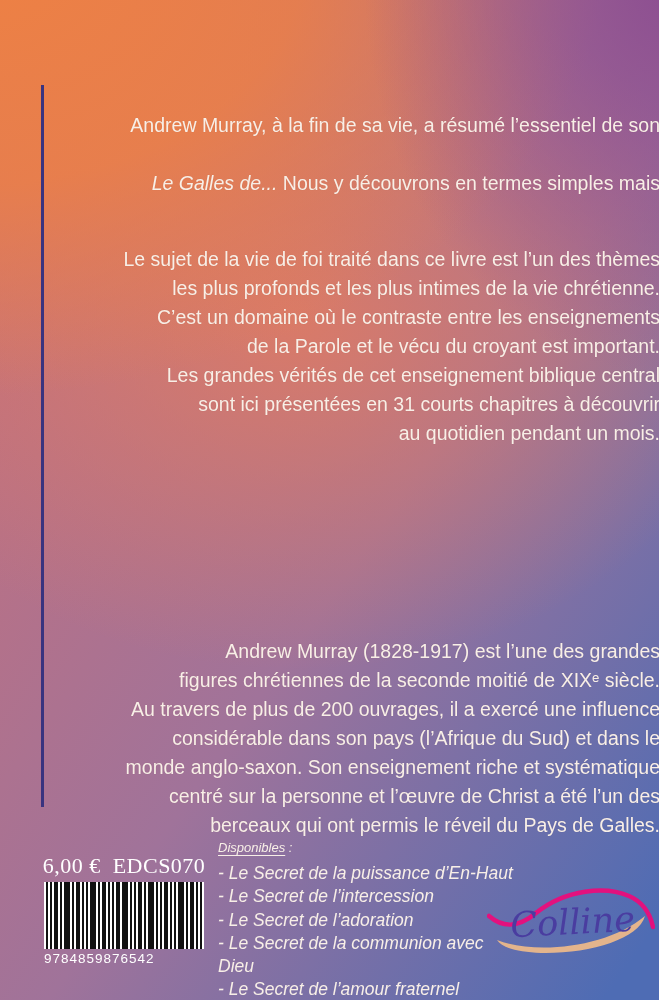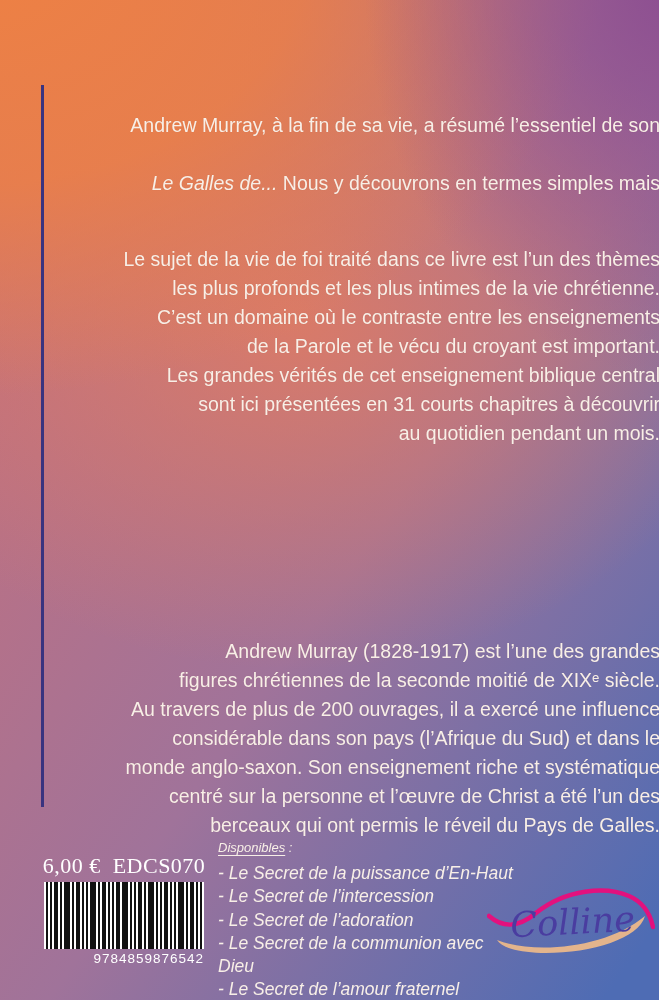--- a/index.html
+++ b/index.html
@@ -44,21 +44,21 @@
     white-space:pre;
   }
   .barcode-box {
     position:absolute; left:44px; top:882px;
     width:160px; height:67px;
     background:#ffffff;
   }
   .barcode-box svg { display:block; }
   .isbn {
     position:absolute; left:44px; top:951px; width:160px;
-    margin:0; text-align:right;
+    margin:0; text-align:left;
     color:#ffffff; font-size:13.5px; letter-spacing:1px;
   }
 
   .available {
     position:absolute; left:218px; top:840px; width:300px;
     color:#f8efe7; font-style:italic;
   }
   .available-heading {
     margin:0 0 7px 0;
     font-size:13px; font-weight:bold; font-weight:normal;

